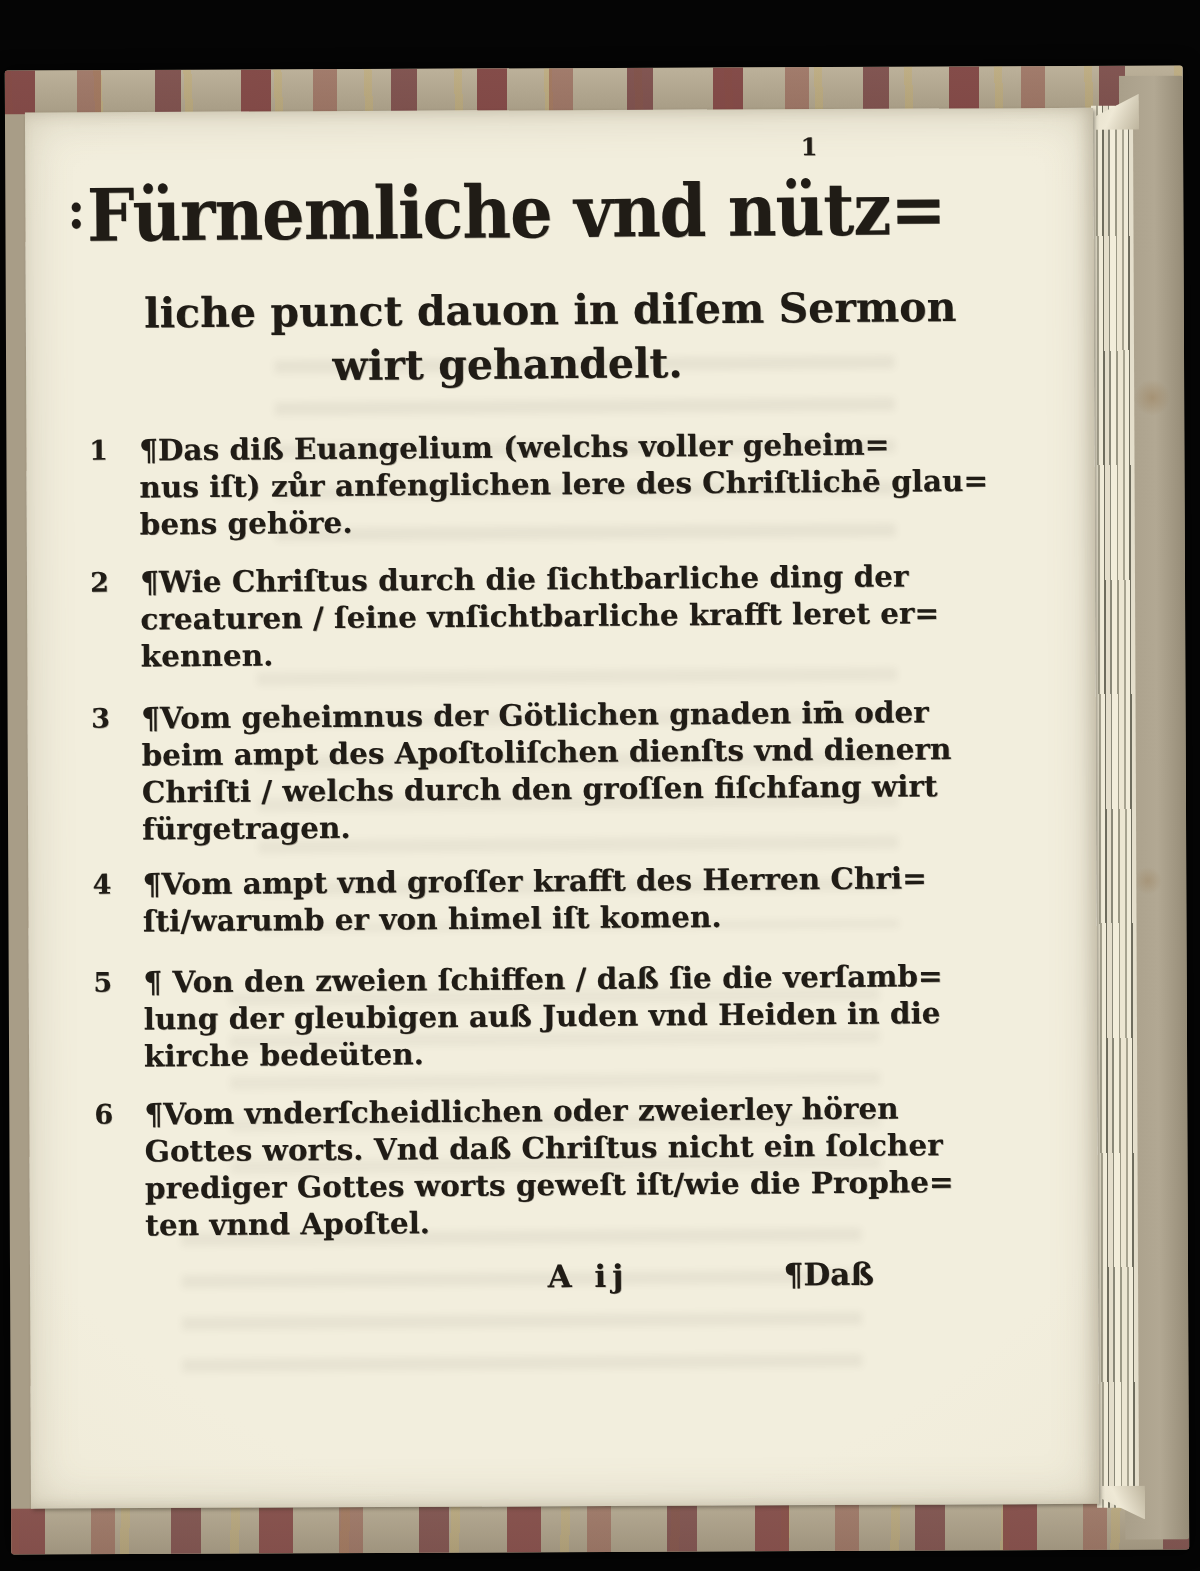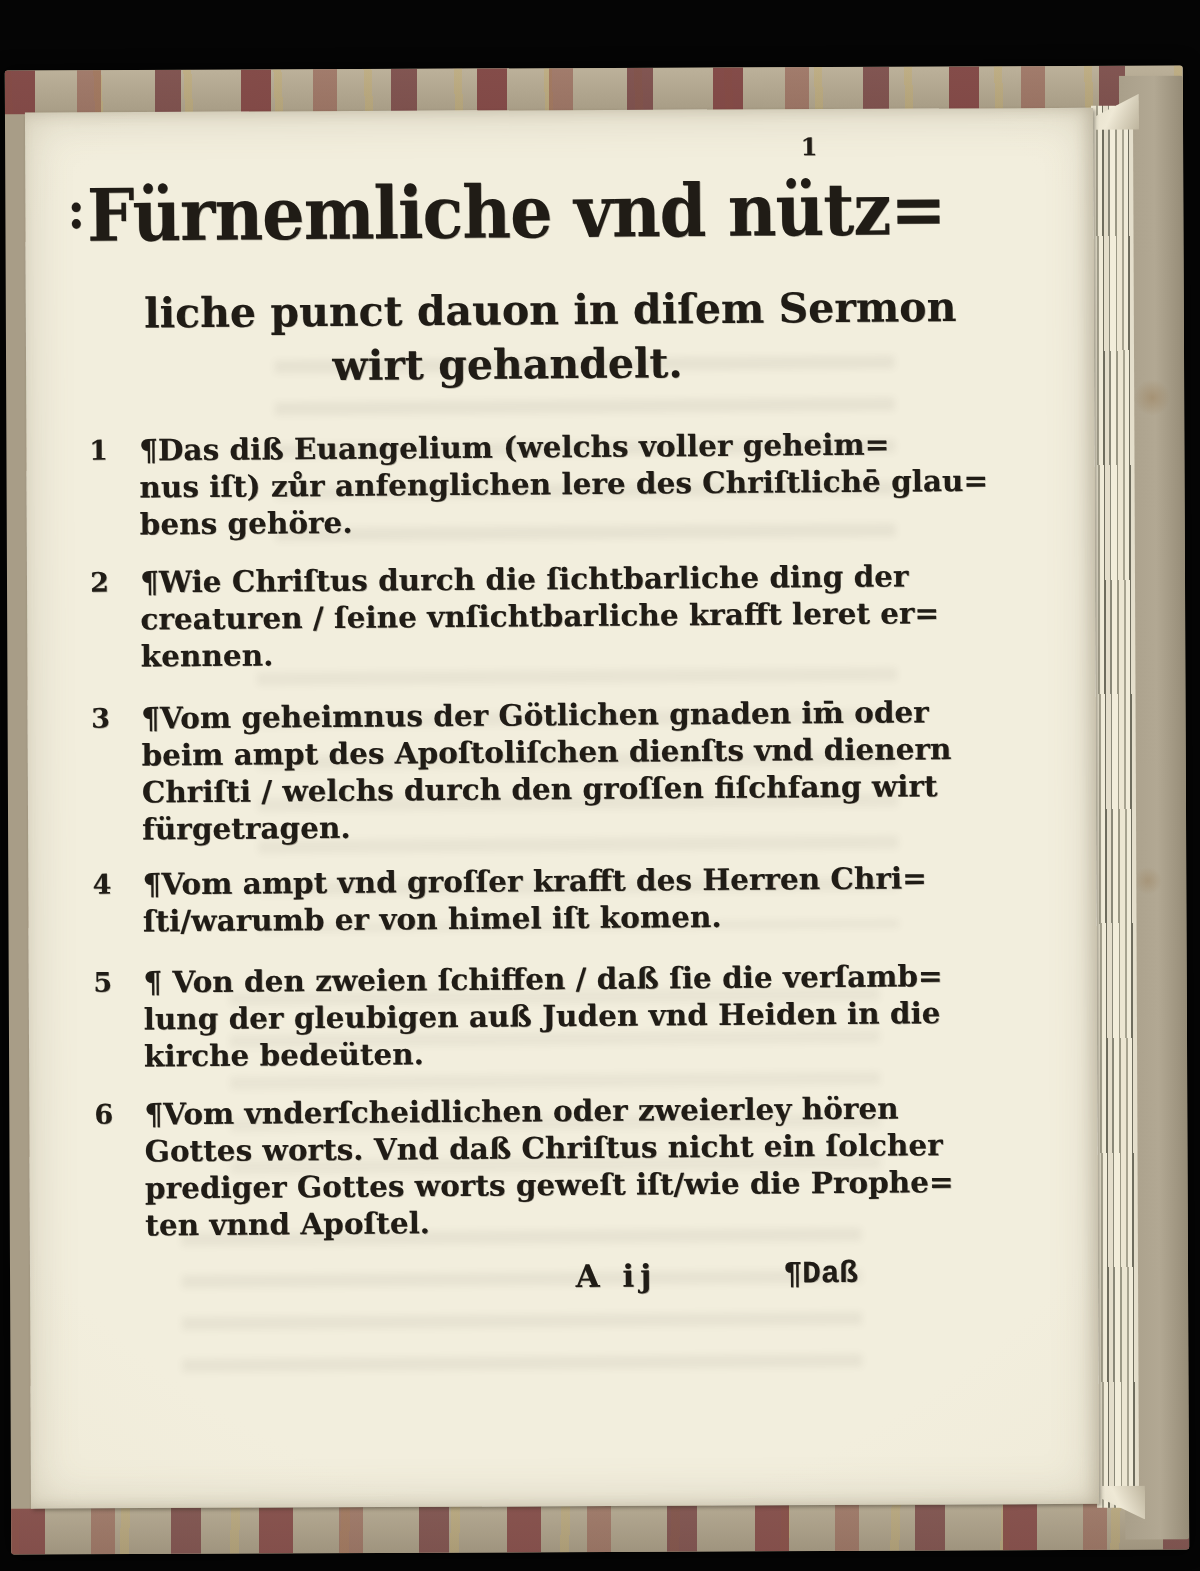--- a/index.html
+++ b/index.html
@@ -70,22 +70,22 @@
   .title-orn{font-size:48px;vertical-align:12px;letter-spacing:-2px;margin-right:4px;}
   .title-l2{position:absolute;left:120px;top:176px;font-size:41px;font-weight:bold;white-space:nowrap;}
   .title-l3{position:absolute;left:308px;top:230px;font-size:41px;font-weight:bold;white-space:nowrap;}
 
   .item{position:absolute;left:0;width:100%;}
   .item .num{position:absolute;left:64px;top:3px;font-size:27px;font-weight:bold;}
   .item .lines{position:absolute;left:114px;width:770px;font-size:29.5px;font-weight:bold;
     line-height:37px;white-space:nowrap;}
   .i1{top:318px;} .i2{top:450px;} .i3{top:586px;} .i4{top:752px;} .i5{top:850px;} .i6{top:982px;}
 
-  .sig{position:absolute;left:544px;top:1148px;font-size:31px;font-weight:bold;letter-spacing:6px;}
-  .catch{position:absolute;left:752px;top:1148px;font-size:31px;font-weight:bold;font-family:Liberation Mono, monospace;}
+  .sig{position:absolute;left:516px;top:1148px;font-size:31px;font-weight:bold;letter-spacing:6px;}
+  .catch{position:absolute;left:752px;top:1148px;font-size:31px;font-weight:bold;}
 </style>
 </head>
 <body>
 
 <div class="stage">
   <div class="book">
 
     <div class="edge-top"></div>
     <div class="edge-bottom"></div>
     <div class="cover-right"></div>

